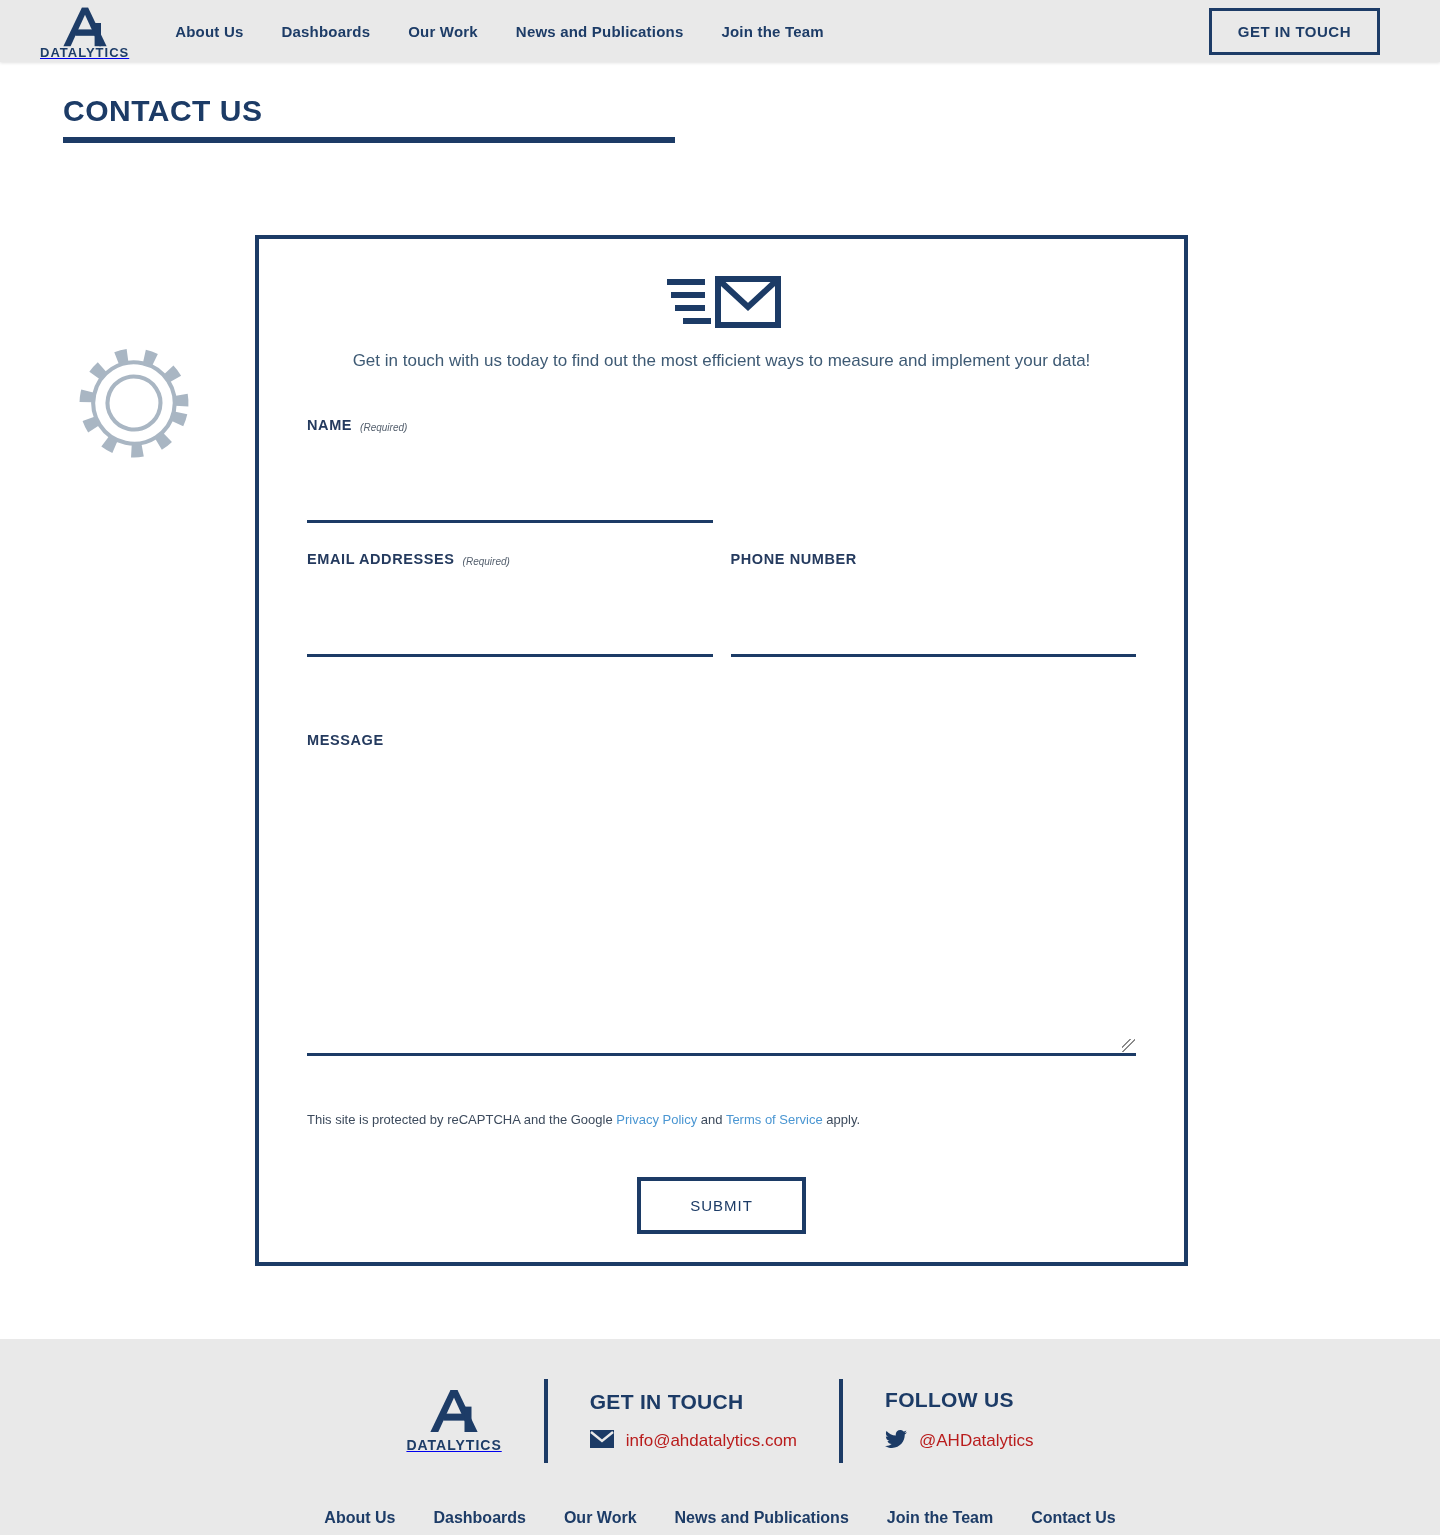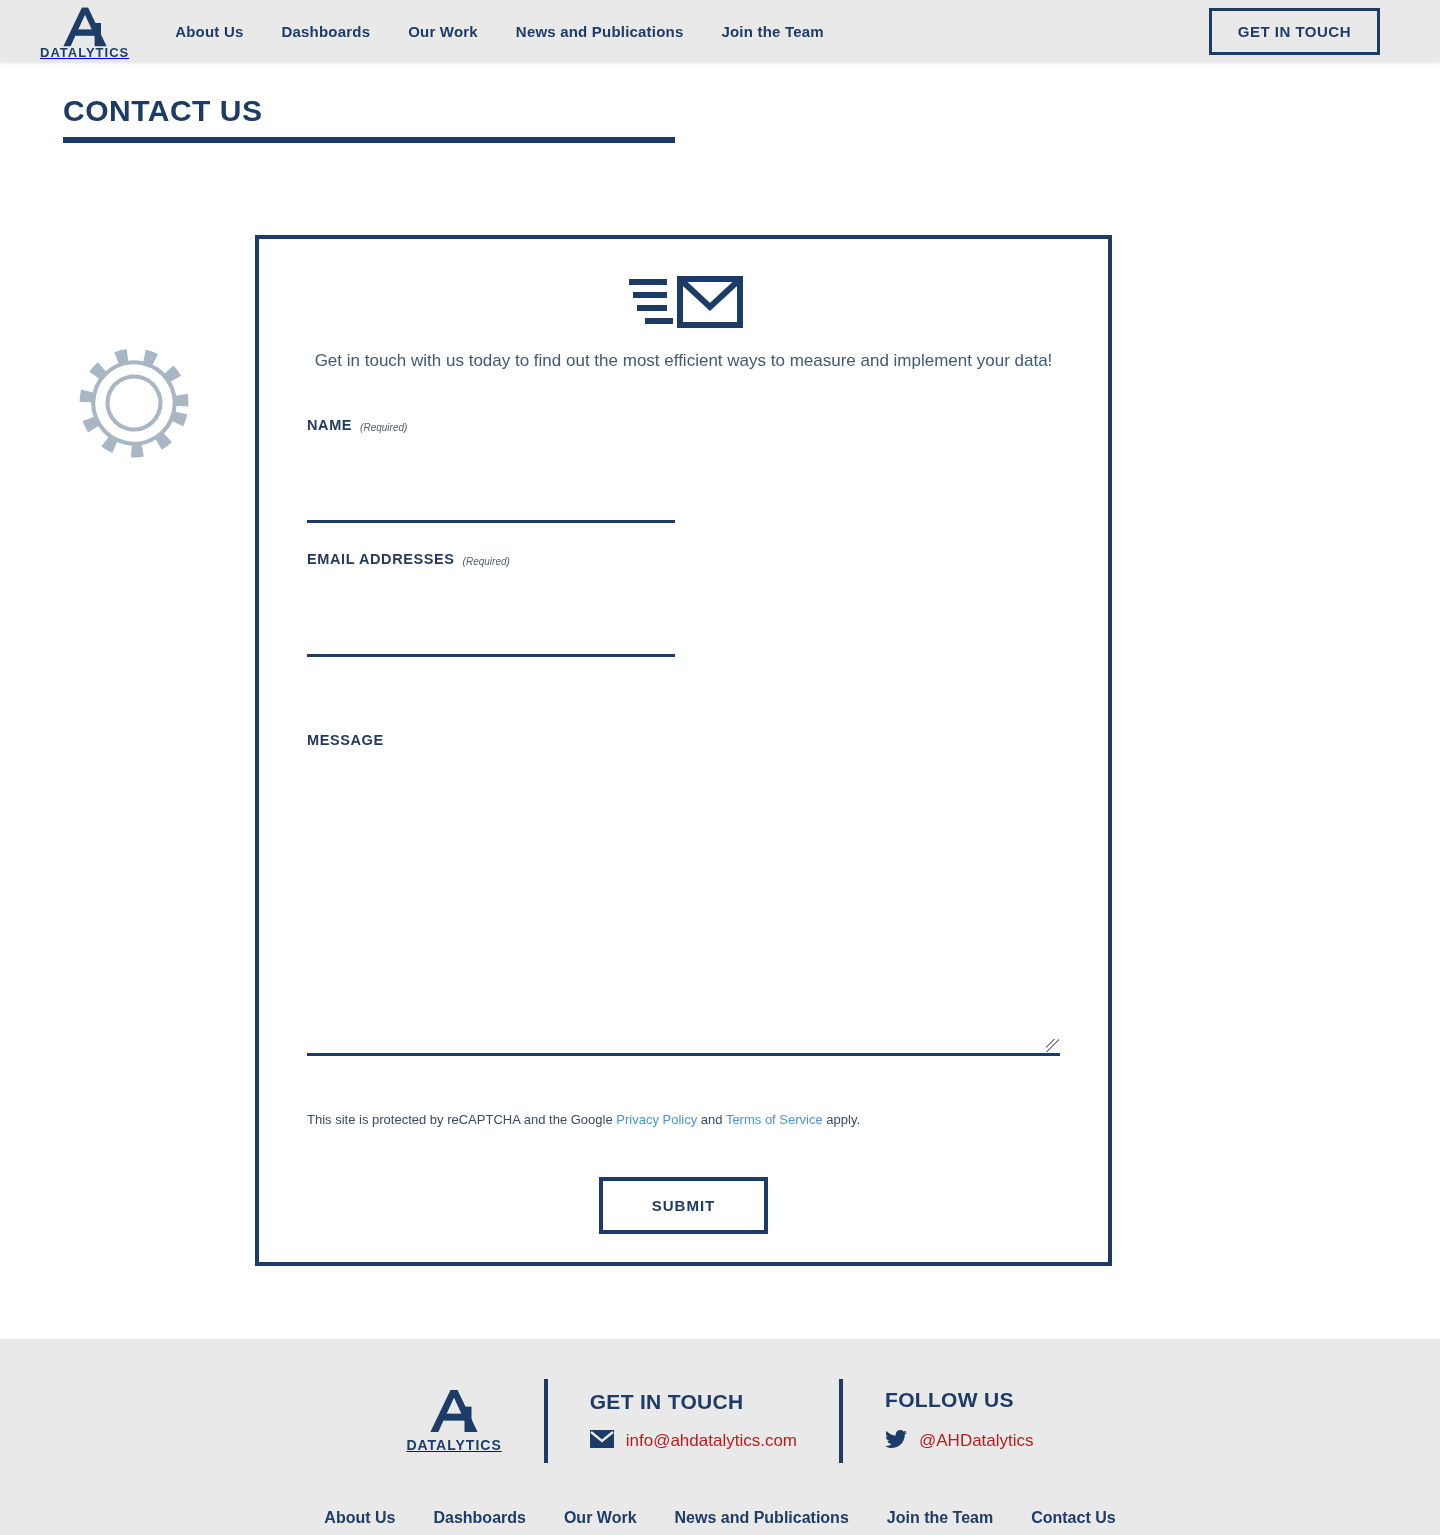--- a/index.html
+++ b/index.html
@@ -24,21 +24,21 @@
 
   
   .page-title-wrap { margin: 32px 0 0 63px; }
   .page-title { color: #1c3b66; font-size: 30px; font-weight: bold; letter-spacing: 0.5px; }
   .page-title-underline { width: 612px; height: 6px; background: #1c3b66; margin-top: 9px; }
 
   
   .main { position: relative; }
   .gear-icon { position: absolute; left: 78px; top: 112px; }
   .form-card {
-    width: 857px; margin: 92px 0 0 255px; border: 4px solid #1c3b66; background: #ffffff;
+    width: 933px; margin: 92px 0 0 255px; border: 4px solid #1c3b66; background: #ffffff;
     padding: 32px 48px 28px 48px; min-height: 966px;
   }
   .mail-icon-wrap { text-align: center; margin-top: 2px; }
   .form-intro { text-align: center; color: #3e5a74; font-size: 17px; margin-top: 16px; }
 
   .fields-grid { display: grid; grid-template-columns: 1fr 1fr; column-gap: 18px; margin-top: 46px; }
   .field-group { display: flex; flex-direction: column; }
   .field-label-row { display: flex; align-items: flex-end; gap: 8px; }
   .field-label { color: #243a5e; font-weight: bold; font-size: 14.5px; letter-spacing: 0.6px; }
   .required-note { color: #55606e; font-style: italic; font-size: 10px; }
@@ -60,21 +60,21 @@
     position: absolute; right: 1px; bottom: 8px; width: 13px; height: 13px;
     background:
       linear-gradient(135deg, transparent 0 5px, #8a8a8a 5px 6.5px, transparent 6.5px 9px, #8a8a8a 9px 10.5px, transparent 10.5px);
   }
 
   .recaptcha-note { margin-top: 52px; color: #3c4a5c; font-size: 13px; }
   .recaptcha-note a { color: #4a96d2; text-decoration: none; }
 
   .submit-row { text-align: center; margin-top: 50px; }
   .submit-btn {
-    border: 4px solid #1c3b66; background: #ffffff; color: #1c3b66; font-weight: bold;
+    border: 4px solid #1c3b66; background: #ffffff; color: #1c3b66; font-weight: normal;
     font-size: 15px; letter-spacing: 1px; padding: 16px 49px; cursor: pointer;
     font-family: "Liberation Sans", sans-serif;
   }
 
   
   .footer-spacer { height: 73px; }
   .footer { background: #e9e9e9; padding: 40px 0 46px 0; }
   .footer-top { display: flex; justify-content: center; align-items: center; gap: 42px; }
   .footer-logo { display: flex; flex-direction: column; align-items: center; }
   .footer-logo-text { font-size: 14px; font-weight: bold; letter-spacing: 1px; color: #1d3c67; margin-top: 0px; }
@@ -159,20 +159,26 @@
     </div>
 
     <div class="fields-grid row-2">
       <div class="field-group">
         <div class="field-label-row">
           <span class="field-label">EMAIL ADDRESSES</span>
           <span class="required-note">(Required)</span>
         </div>
         <input class="line-input" type="text" value="" style="">
       </div>
+      <div class="field-group">
+        <div class="field-label-row">
+          <span class="field-label">PHONE NUMBER</span>
+        </div>
+        <input class="line-input" type="text" value="" style="">
+      </div>
     </div>
 
     <div class="message-block">
       <div class="field-label-row">
         <span class="field-label">MESSAGE</span>
       </div>
       <div class="textarea-wrap">
         <textarea class="message-area" style=""></textarea>
         <span class="resize-handle"></span>
       </div>

